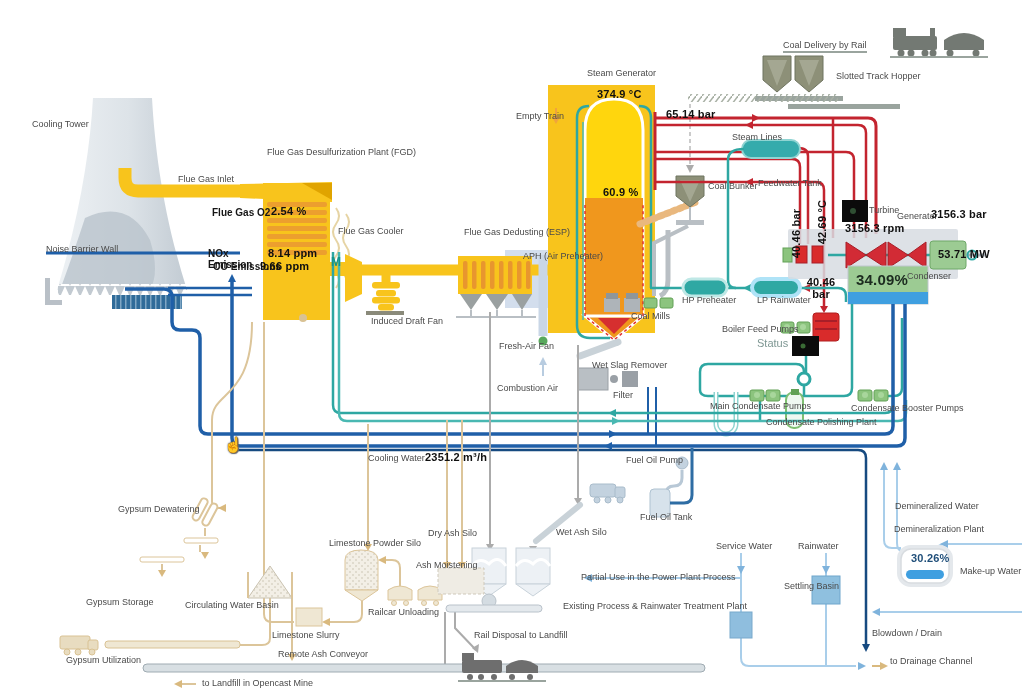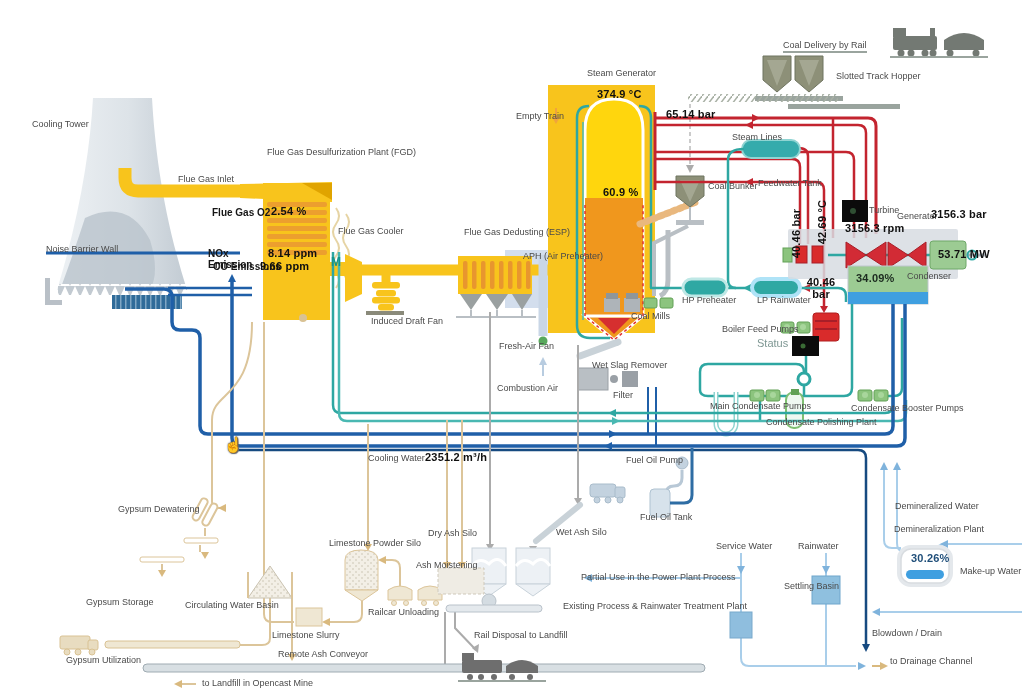--- a/index.html
+++ b/index.html
@@ -8,21 +8,21 @@
   #scene{position:absolute;left:0;top:0;z-index:1;}
   .L{position:absolute;z-index:3;font-family:"Liberation Sans",sans-serif;font-size:9px;
      line-height:1.12;color:#4A4A4A;white-space:nowrap;}
   .Lb{font-weight:700;color:#161616;font-size:10px;}
   .num{font-weight:700;color:#101010;font-size:11px;letter-spacing:.2px;}
   .wrap{white-space:normal;}
   .rot{transform:rotate(-90deg);transform-origin:0 100%;}
   .st{color:#7E9793;font-size:11px;text-align:right;}
   .mm{color:#14948C;font-weight:700;font-size:12px;}
   .dem{color:#1F4E79;}
-  .cond{color:#1C2B1F;font-size:11px;text-align:right;}
+  .cond{color:#1C2B1F;font-size:15px;text-align:right;}
   .ul{border-bottom:2px solid #9AA49E;padding-bottom:1px;}
   .cursor{font-size:15px;color:#fff;text-shadow:0 0 1px #444,0 0 2px #555,1px 1px 1px #777;z-index:5;}
 </style>
 </head>
 <body>
 
 <div id="stage">
 <svg id="scene" width="1024" height="692" viewBox="0 0 1024 692">
   <defs>
     <linearGradient id="towerGrad" x1="0" y1="0" x2="1" y2="0">

